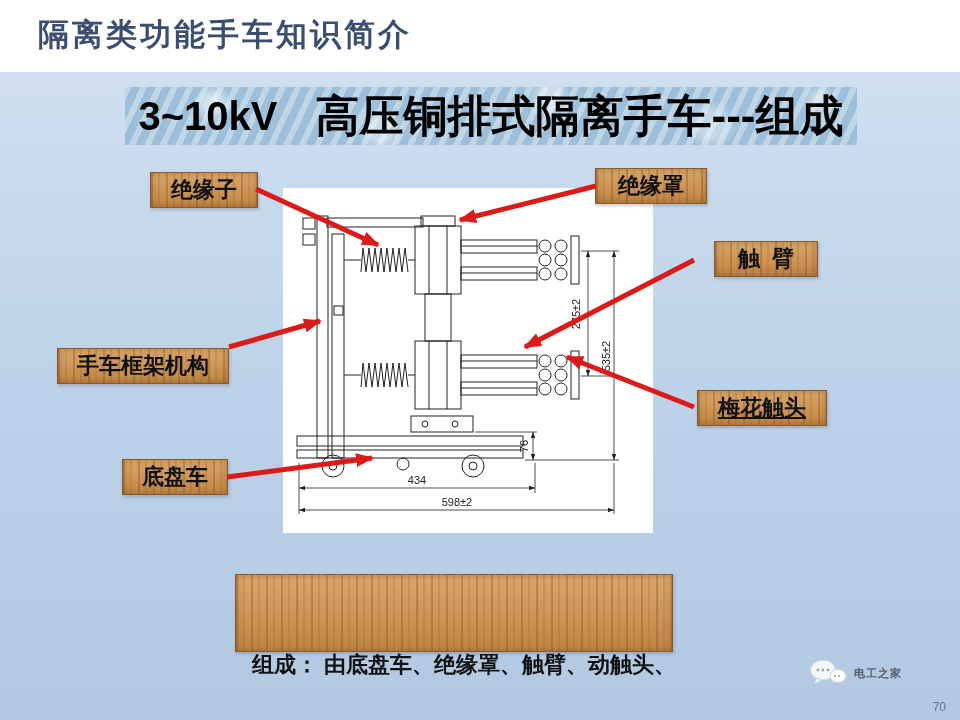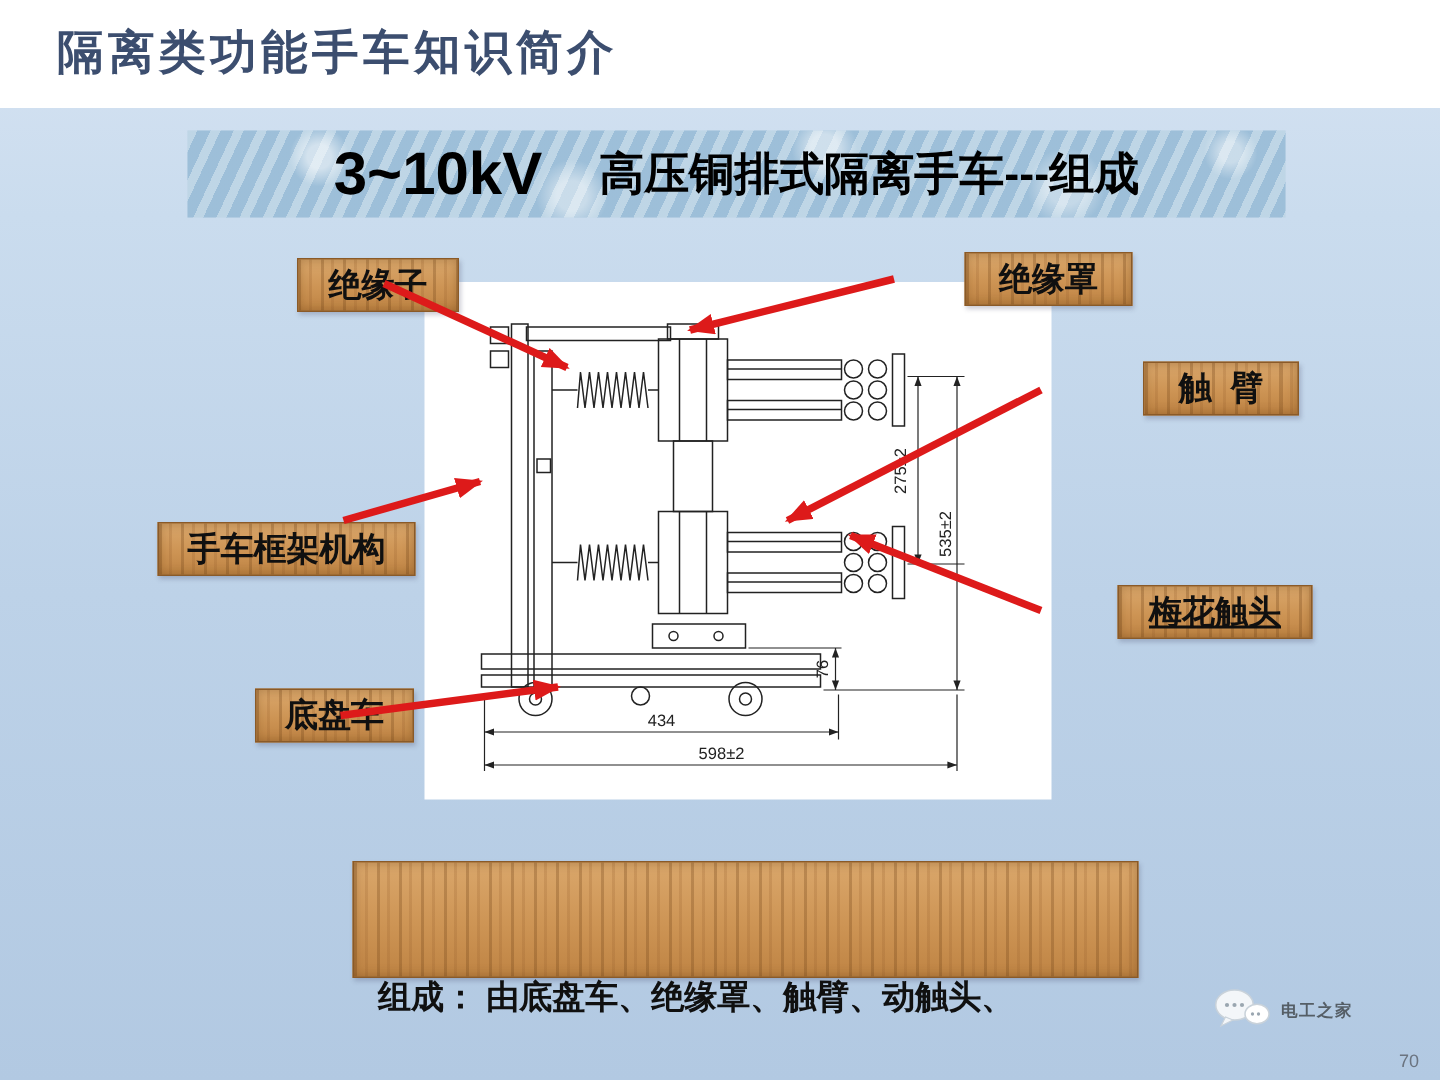--- a/index.html
+++ b/index.html
@@ -20,46 +20,46 @@
     background-color:#a9c8de;
     background-image:
       radial-gradient(circle at 12% 30%, rgba(255,255,255,0.55) 0 8px, rgba(255,255,255,0) 20px),
       radial-gradient(circle at 35% 75%, rgba(255,255,255,0.45) 0 10px, rgba(160,195,220,0) 24px),
       radial-gradient(circle at 58% 20%, rgba(255,255,255,0.5) 0 9px, rgba(160,195,220,0) 22px),
       radial-gradient(circle at 80% 65%, rgba(255,255,255,0.4) 0 12px, rgba(160,195,220,0) 26px),
       radial-gradient(circle at 95% 25%, rgba(255,255,255,0.45) 0 7px, rgba(160,195,220,0) 18px),
       repeating-linear-gradient(115deg, rgba(255,255,255,0.25) 0 6px, rgba(130,170,205,0.3) 6px 14px);
   }
   .banner-kv{font-size:40px;font-weight:bold;color:#000;}
-  .banner-heading{font-size:30px;font-weight:bold;color:#000;}
+  .banner-heading{font-size:44px;font-weight:bold;color:#000;}
   .diagram-panel{
-    position:absolute;left:283px;top:188px;width:370px;height:345px;background:#ffffff;padding-left:48px;
+    position:absolute;left:283px;top:188px;width:370px;height:345px;background:#ffffff;
   }
   .drawing{position:absolute;left:0;top:0;width:100%;height:100%;}
   .wood{
     background-color:#cd9858;
     background-image:
       repeating-linear-gradient(90deg, rgba(116,70,26,0.30) 0 2px, rgba(0,0,0,0) 2px 7px,
         rgba(150,95,45,0.22) 7px 9px, rgba(0,0,0,0) 9px 15px),
       linear-gradient(180deg,#daa76b 0%,#cd9454 55%,#bf8444 100%);
     border:1px solid #8a5a28;
     box-shadow:inset 0 0 7px rgba(85,48,10,0.35), 1px 2px 3px rgba(60,60,90,0.25);
   }
   .label-box{
     position:absolute;display:flex;align-items:center;justify-content:center;
-    font-weight:bold;font-size:22px;color:#101010;white-space:pre;margin-left:48px;
+    font-weight:bold;font-size:22px;color:#101010;white-space:pre;
   }
   .lb-insulator{left:150px;top:172px;width:106px;height:34px;}
   .lb-cover{left:595px;top:168px;width:110px;height:34px;}
   .lb-arm{left:714px;top:241px;width:102px;height:34px;}
   .lb-plum{left:697px;top:390px;width:128px;height:34px;text-decoration:underline;}
   .lb-frame{left:57px;top:348px;width:170px;height:34px;}
   .lb-chassis{left:122px;top:459px;width:104px;height:34px;}
   .summary-box{
-    position:absolute;left:235px;top:574px;width:524px;height:78px;
+    position:absolute;left:235px;top:574px;width:438px;height:78px;
     padding:10px 16px;box-sizing:border-box;
     font-weight:bold;font-size:22px;line-height:1.45;color:#101010;white-space:pre;
   }
   .callout-arrows{position:absolute;left:0;top:0;width:960px;height:720px;pointer-events:none;}
   .brand{
     position:absolute;right:58px;bottom:32px;display:flex;align-items:center;gap:7px;
   }
   .brand-name{font-size:11px;font-weight:bold;color:#555e66;letter-spacing:1px;}
   .page-number{position:absolute;right:14px;bottom:6px;font-size:12px;color:#6b7480;}
 </style>

